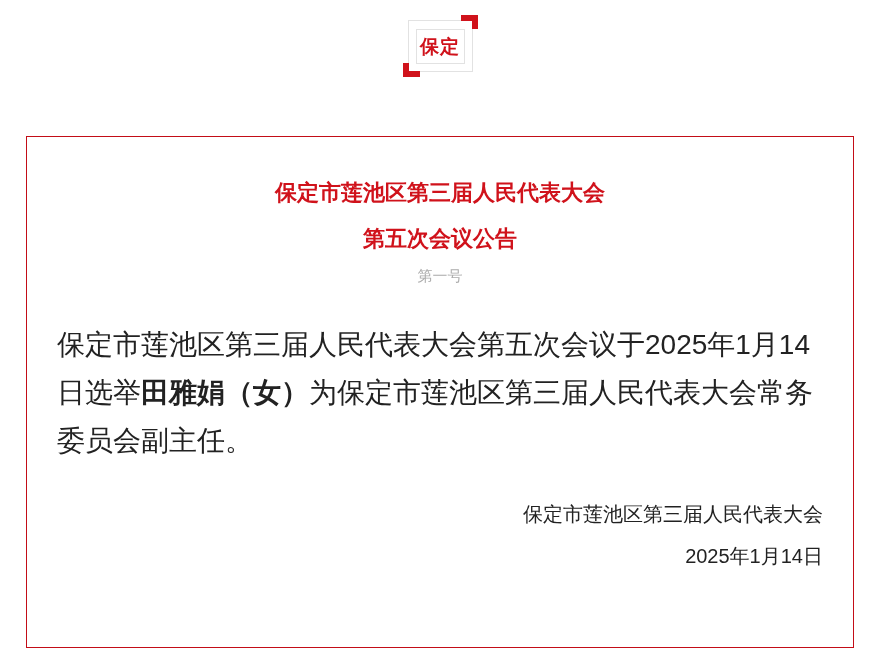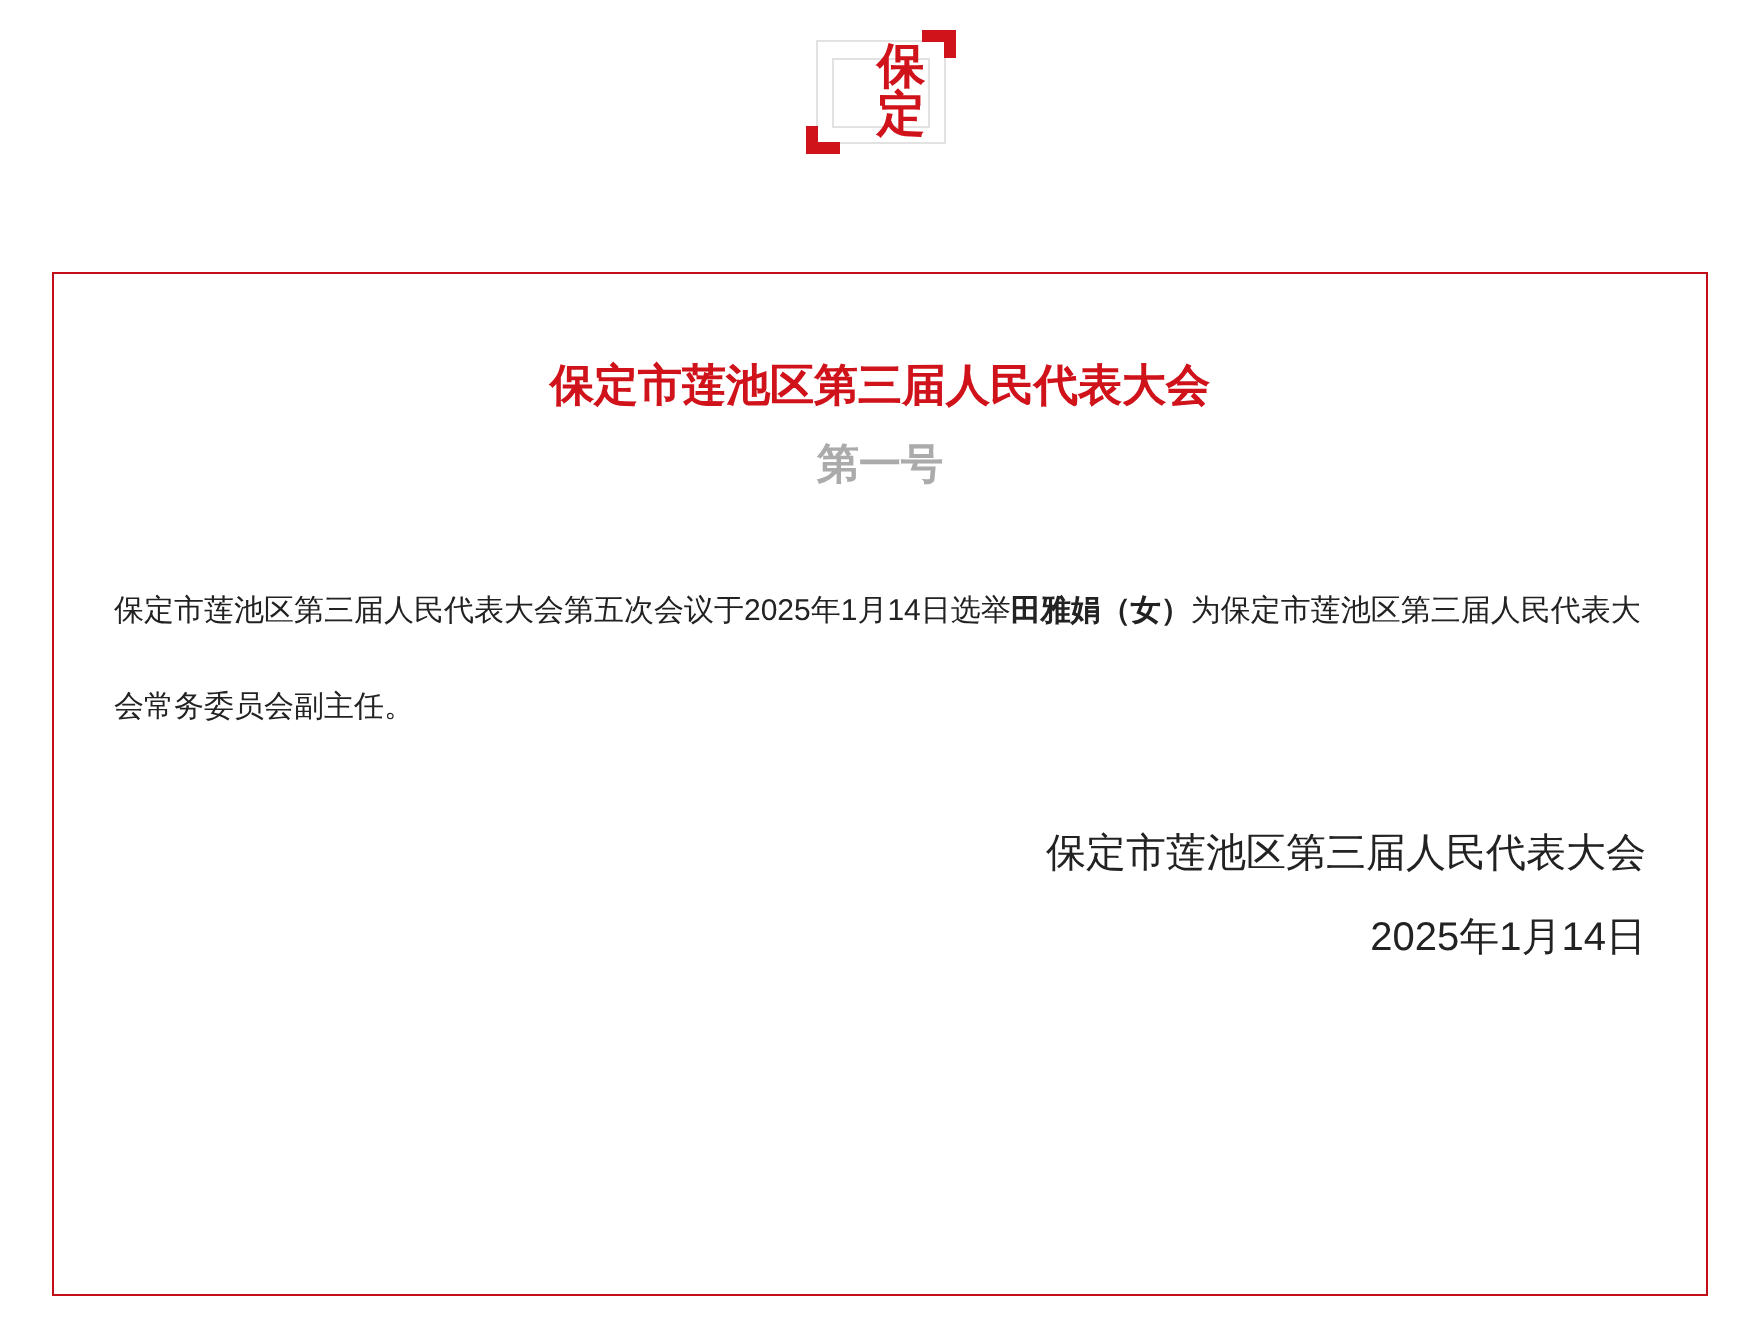--- a/index.html
+++ b/index.html
@@ -29,24 +29,23 @@
     cursor:pointer;
   }
   .logo-inner{
     width:49px;height:35px;
     border:1px solid var(--frame-gray);
     display:flex;align-items:center;justify-content:center;
   }
   .logo-text{
     color:var(--red);
     font-weight:700;
-    font-size:24px;
+    font-size:19px;
     letter-spacing:1px;
     line-height:1;
-    text-align:right;
   }
   .bracket{position:absolute;width:17px;height:14px;}
   .bracket.tr{top:-6px;right:-6px;border-top:6px solid var(--red);border-right:6px solid var(--red);}
   .bracket.bl{bottom:-6px;left:-6px;border-bottom:6px solid var(--red);border-left:6px solid var(--red);}
 
   .notice-box{
     margin:64px 26px 17px;
     border:1px solid var(--red-border);
     padding:43px 30px 16px;
     min-height:512px;
@@ -57,28 +56,27 @@
     color:var(--red);
     font-size:22px;
     font-weight:700;
     line-height:1.2;
   }
   .title.line2{margin-top:20px;}
   .doc-number{
     margin-top:14px;
     text-align:center;
     color:var(--muted);
-    font-size:21px;
+    font-size:15px;
     line-height:1.2;
-    font-weight:bold;
   }
   p{margin:0;}
   .body-para{
     margin-top:36px;
-    font-size:15px;
+    font-size:28px;
     color:var(--ink);
     line-height:48px;
     text-align:left;
   }
   .body-para strong{font-weight:700;}
   .closing{margin-top:26px;}
   .signature{
     margin-top:28px;
     text-align:right;
     font-size:20px;
@@ -94,20 +92,21 @@
     <span class="bracket tr"></span>
     <span class="bracket bl"></span>
     <span class="logo-inner">
       <span class="logo-text">保定</span>
     </span>
   </div>
 </div>
 
 <div class="notice-box">
   <h1 class="title line1">保定市莲池区第三届人民代表大会</h1>
+  <h1 class="title line2">第五次会议公告</h1>
   <div class="doc-number">第一号</div>
 
   <p class="body-para"><span>保定市莲池区第三届人民代表大会第五次会议于2025年1月14日选举</span><strong>田雅娟（女）</strong><span>为保定市莲池区第三届人民代表大会常务委员会副主任。</span></p>
 
 
   <div class="signature">
     <div>保定市莲池区第三届人民代表大会</div>
     <div>2025年1月14日</div>
   </div>
 </div>

